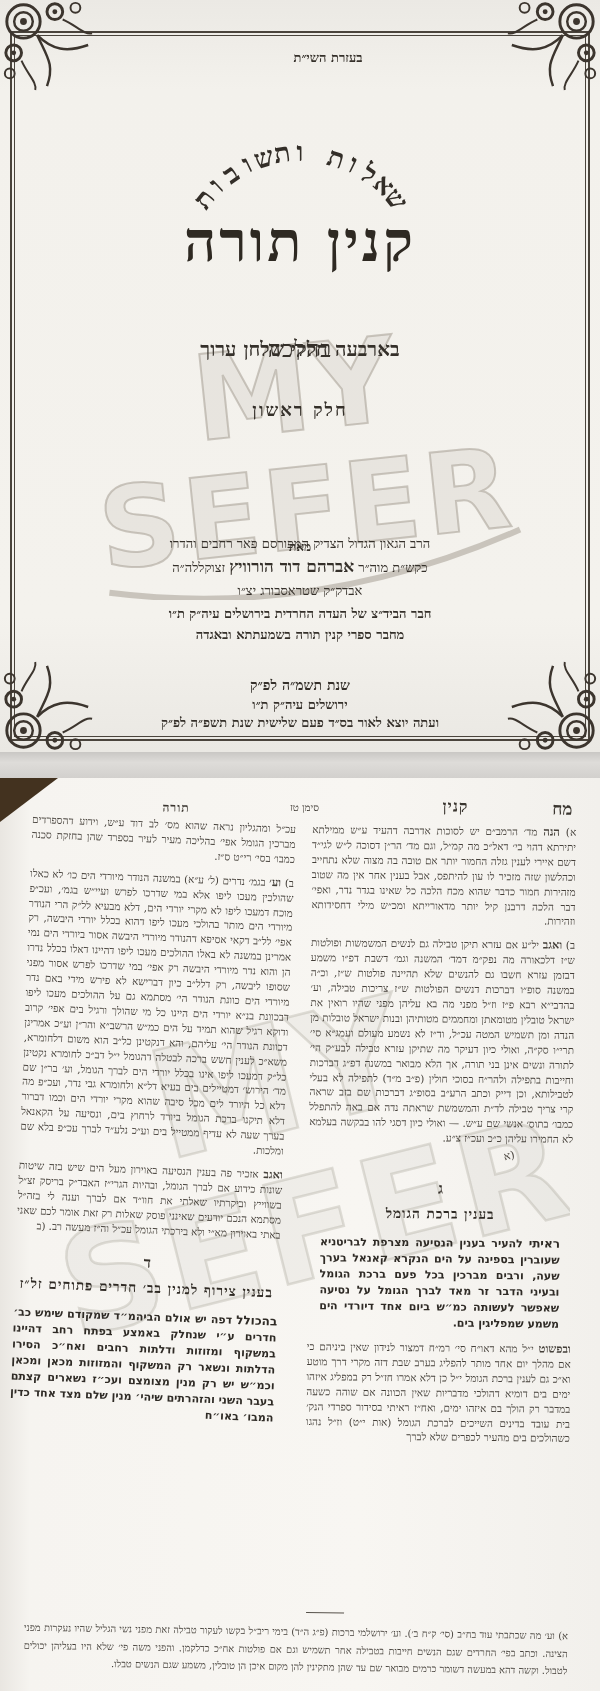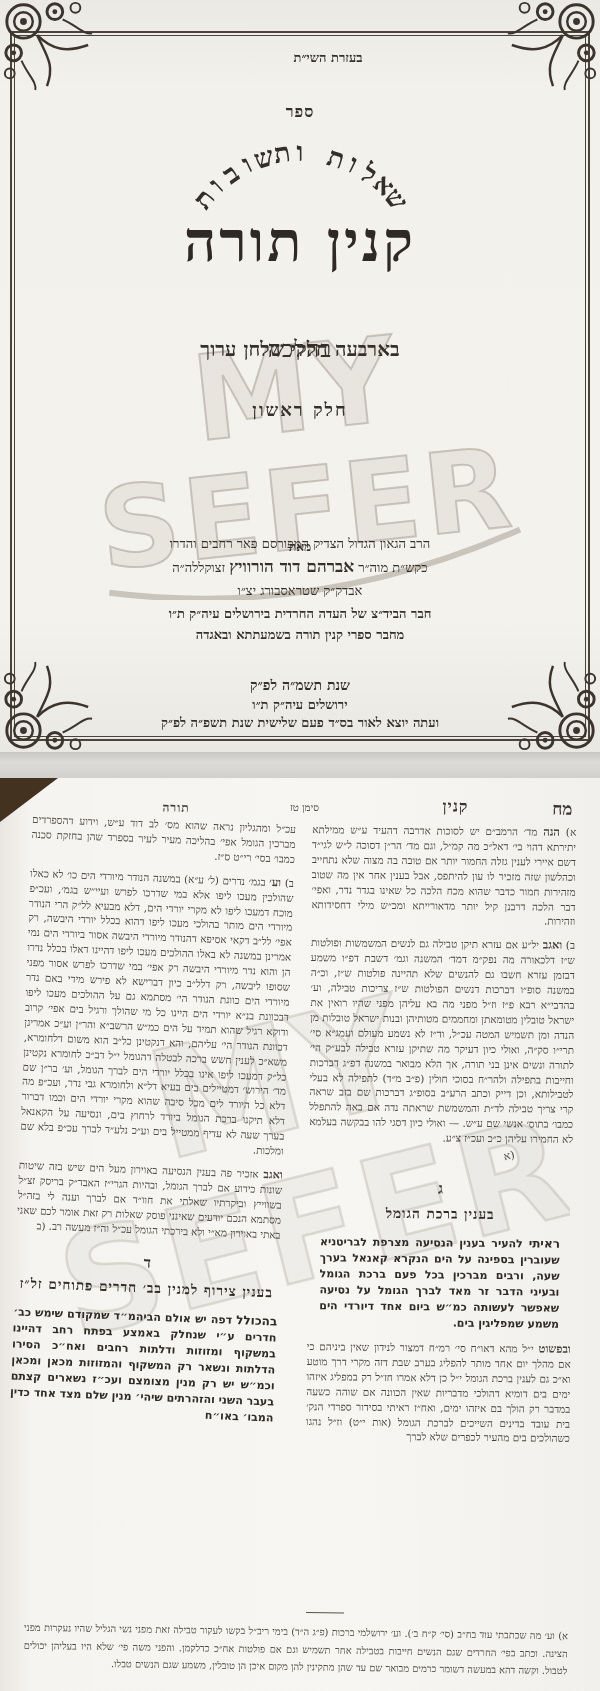--- a/index.html
+++ b/index.html
@@ -158,21 +158,20 @@
 
     <svg class="wm" style="left:70px;top:290px;" width="460" height="310" viewBox="0 0 460 310">
       <g transform="rotate(-6 230 155)" font-family="DejaVu Sans, sans-serif" font-weight="bold" fill="rgba(125,119,108,0.10)" stroke="rgba(165,159,148,0.55)" stroke-width="2">
         <text x="230" y="140" font-size="118" text-anchor="middle">MY</text>
         <text x="230" y="258" font-size="112" text-anchor="middle" letter-spacing="4">SEFER</text>
         <path d="M25,282 Q230,330 440,262" fill="none" stroke-width="6"></path>
       </g>
     </svg>
 
     <div class="tp-line blessing">בעזרת השי״ת</div>
-    <div class="tp-line sefer">ספר</div>
     <div class="arch">
         <span style="position: absolute; left: 266.137px; top: 70.8893px; transform: translate(-50%, -50%) rotate(52deg);">ש</span>
         <span style="position: absolute; left: 253.721px; top: 57.2604px; transform: translate(-50%, -50%) rotate(43.3333deg);">א</span>
         <span style="position: absolute; left: 239.394px; top: 45.658px; transform: translate(-50%, -50%) rotate(34.6667deg);">ל</span>
         <span style="position: absolute; left: 223.481px; top: 36.3471px; transform: translate(-50%, -50%) rotate(26deg);">ו</span>
         <span style="position: absolute; left: 206.347px; top: 29.5403px; transform: translate(-50%, -50%) rotate(17.3333deg);">ת</span>
         <span style="position: absolute; left: 170px; top: 24px; transform: translate(-50%, -50%) rotate(0deg);">ו</span>
         <span style="position: absolute; left: 151.616px; top: 25.393px; transform: translate(-50%, -50%) rotate(-8.66667deg);">ת</span>
         <span style="position: absolute; left: 133.653px; top: 29.5403px; transform: translate(-50%, -50%) rotate(-17.3333deg);">ש</span>
         <span style="position: absolute; left: 116.519px; top: 36.3471px; transform: translate(-50%, -50%) rotate(-26deg);">ו</span>

